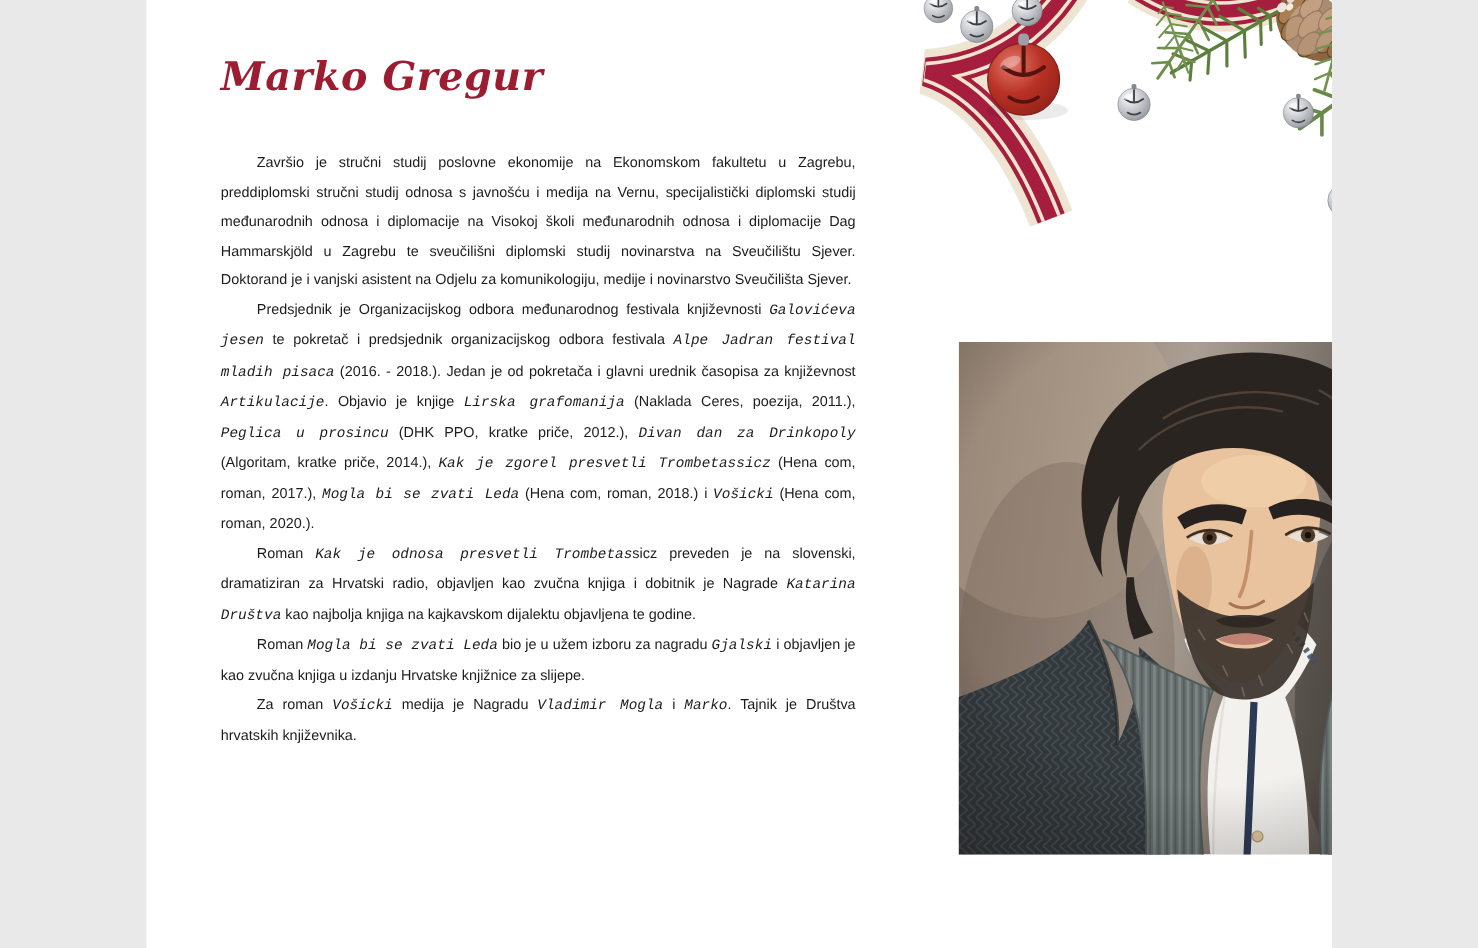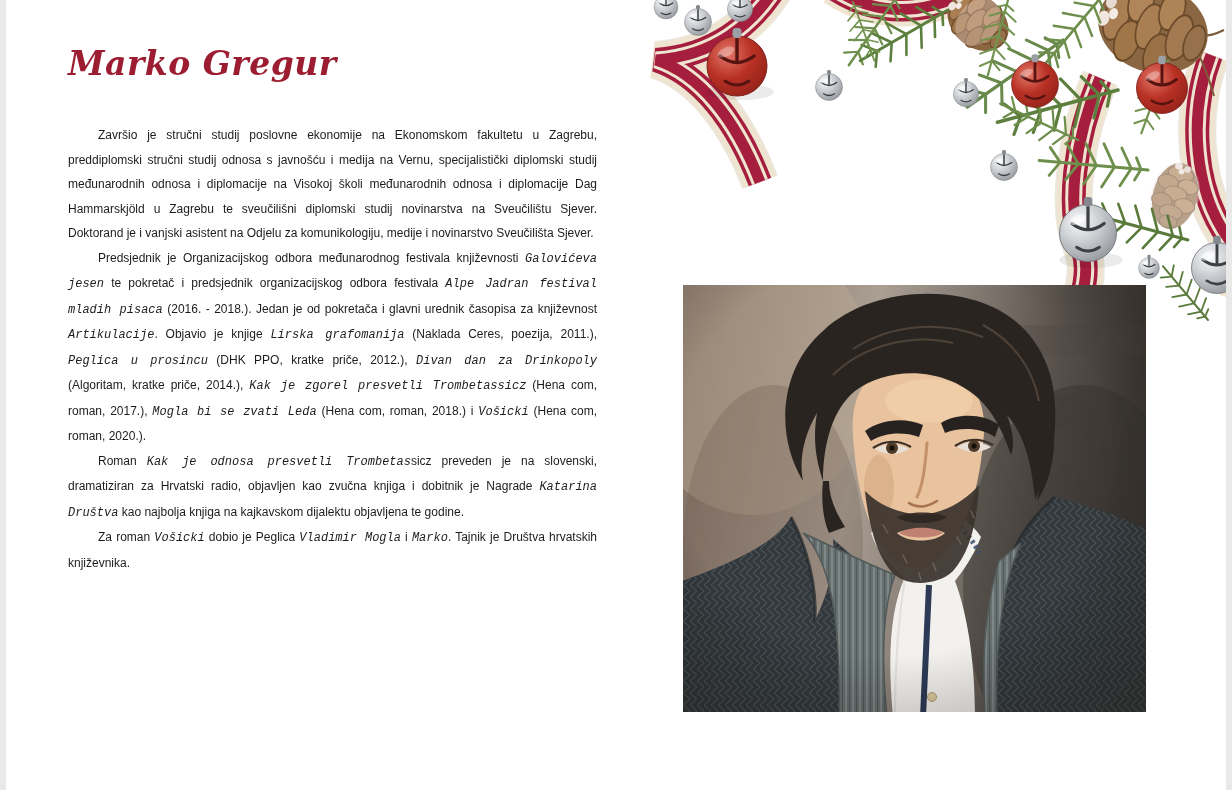--- a/index.html
+++ b/index.html
@@ -1,18 +1,18 @@
 <!DOCTYPE html>
 <html style="--title: #9c1d31; --text: #1c1c1c; --background: #ffffff; --ribbon-red: #a61e3e; --ribbon-cream: #eee4d0; --bell-red: #b23227; --bell-silver: #b9bcc0; --greenery: #6e8f4c; --pinecone: #96714c;"><head>
 <meta charset="utf-8">
 <style>
   html,body{margin:0;padding:0;background:#e9e9e9;}
   .page{
-    position:relative;width:1204px;height:790px;background:var(--background,#fff);
-    overflow:hidden;font-family:"Liberation Sans",sans-serif;margin:0 auto;padding-left:16px;
+    position:relative;width:988px;height:790px;background:var(--background,#fff);
+    overflow:hidden;font-family:"Liberation Sans",sans-serif;margin:0 auto;
   }
   .text-col{position:absolute;left:62px;top:46px;width:529px;}
   .page-title{
     margin:0;font-family:"DejaVu Serif",serif;font-style:italic;font-weight:600;
     font-size:33px;line-height:1.1;color:var(--title,#9c1d31);letter-spacing:.5px;
   }
   .bio{margin-top:41px;color:var(--text,#1c1c1c);font-size:12px;line-height:24.5px;}
   .bio p{margin:0;text-align:justify;text-indent:30px;}
   .bio em{font-style:italic;font-family:Liberation Mono, monospace;}
   .decor{position:absolute;left:642px;top:0;width:590px;height:365px;}
@@ -28,21 +28,22 @@
 <body>
 
 <div class="page">
 
   <div class="text-col">
     <h1 class="page-title">Marko Gregur</h1>
     <div class="bio">
         <p><span>Završio je stručni studij poslovne ekonomije na Ekonomskom fakultetu u Zagrebu, preddiplomski stručni studij odnosa s javnošću i medija na Vernu, specijalistički diplomski studij međunarodnih odnosa i diplomacije na Visokoj školi međunarodnih odnosa i diplomacije Dag Hammarskjöld u Zagrebu te sveučilišni diplomski studij novinarstva na Sveučilištu Sjever. Doktorand je i vanjski asistent na Odjelu za komunikologiju, medije i novinarstvo Sveučilišta Sjever.</span></p>
         <p><span>Predsjednik je Organizacijskog odbora međunarodnog festivala književnosti </span><em>Galovićeva jesen</em><span> te pokretač i predsjednik organizacijskog odbora festivala </span><em>Alpe Jadran festival mladih pisaca</em><span> (2016. - 2018.). Jedan je od pokretača i glavni urednik časopisa za književnost </span><em>Artikulacije</em><span>. Objavio je knjige </span><em>Lirska grafomanija</em><span> (Naklada Ceres, poezija, 2011.), </span><em>Peglica u prosincu</em><span> (DHK PPO, kratke priče, 2012.), </span><em>Divan dan za Drinkopoly</em><span> (Algoritam, kratke priče, 2014.), </span><em>Kak je zgorel presvetli Trombetassicz</em><span> (Hena com, roman, 2017.), </span><em>Mogla bi se zvati Leda</em><span> (Hena com, roman, 2018.) i </span><em>Vošicki</em><span> (Hena com, roman, 2020.).</span></p>
         <p><span>Roman </span><em>Kak je odnosa presvetli Trombetas</em><span>sicz preveden je na slovenski, dramatiziran za Hrvatski radio, objavljen kao zvučna knjiga i dobitnik je Nagrade </span><em>Katarina Društva</em><span> kao najbolja knjiga na kajkavskom dijalektu objavljena te godine.</span></p>
-        <p><span>Za roman </span><em>Vošicki</em><span> dobio je Peglica </span><em>Vladimir Mogla</em><span> i </span><em>Marko</em><span>. Tajnik je Društva hrvatskih književnika.</span></p>
+        <p><span>Roman </span><em>Mogla bi se zvati Leda</em><span> bio je u užem izboru za nagradu </span><em>Gjalski</em><span> i objavljen je kao zvučna knjiga u izdanju Hrvatske knjižnice za slijepe.</span></p>
+        <p><span>Za roman </span><em>Vošicki</em><span> medija je Nagradu </span><em>Vladimir Mogla</em><span> i </span><em>Marko</em><span>. Tajnik je Društva hrvatskih književnika.</span></p>
       </div>
   </div>
 
   <svg class="decor" viewBox="0 0 590 365" aria-hidden="true">
     <defs>
       <radialGradient id="gR" cx="0.35" cy="0.3" r="0.9">
         <stop offset="0" stop-color="#e2796a"></stop>
           <stop offset="0.45" stop-color="#b93125"></stop>
           <stop offset="1" stop-color="#881d16"></stop>
       </radialGradient>

